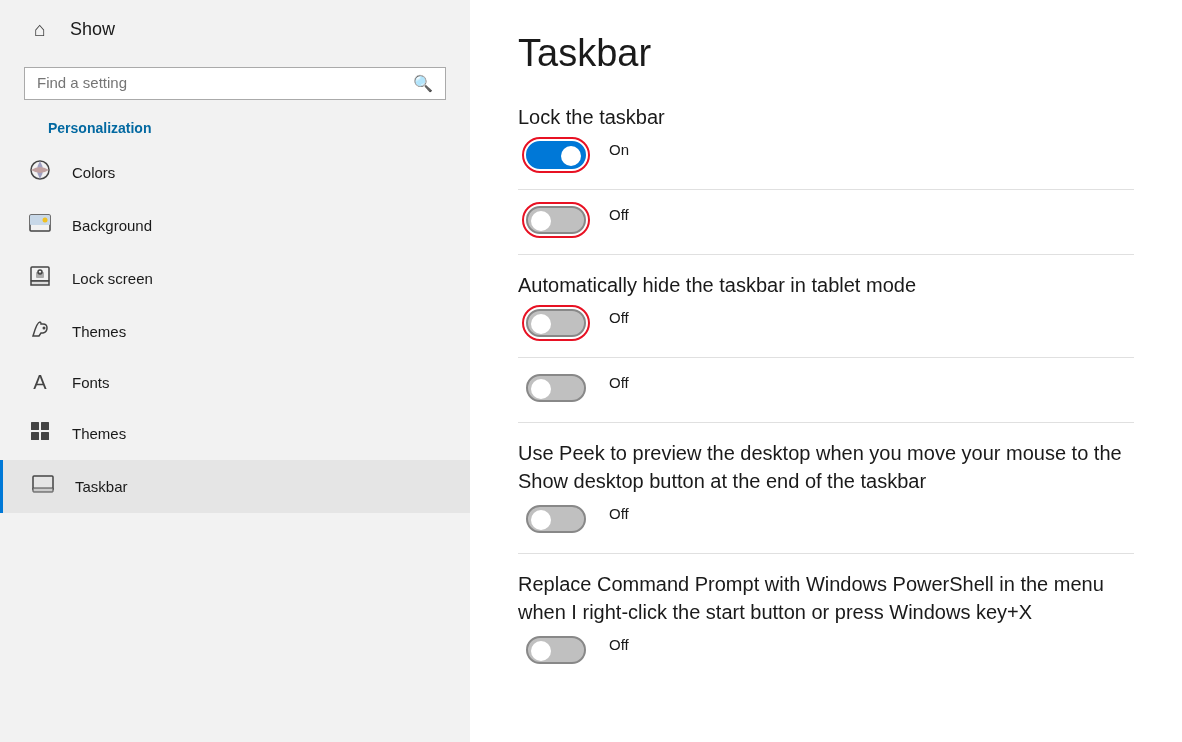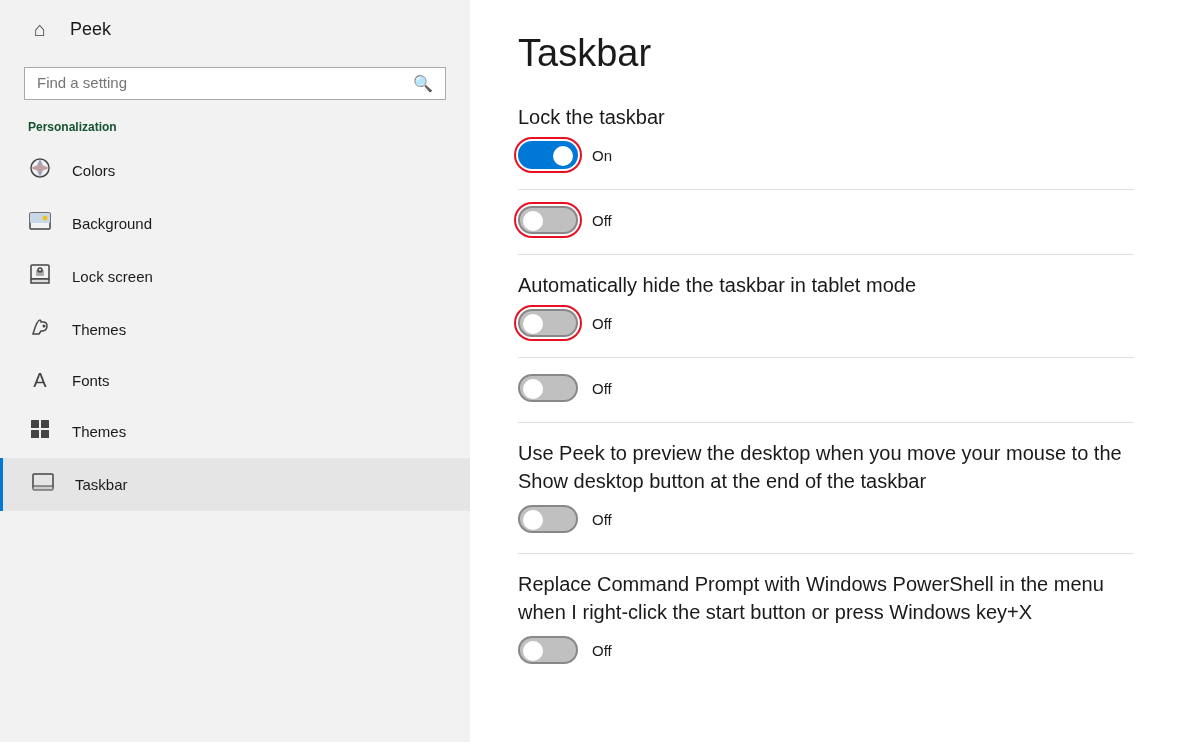--- a/index.html
+++ b/index.html
@@ -50,24 +50,25 @@
       flex: 1;
       font-family: 'Segoe UI', sans-serif;
     }
 
     .search-icon {
       color: #555;
       font-size: 16px;
     }
 
     .sidebar-section-title {
-      font-size: 12px;
+      font-size: 14px;
       font-weight: 600;
-      color: #14532d;
+      color: #0369a1;
       padding: 4px 28px 10px 28px;
+      margin-left: 20px;
     }
 
     .sidebar-item {
       display: flex;
       align-items: center;
       gap: 20px;
       padding: 13px 28px;
       cursor: pointer;
       font-size: 15px;
       color: #1a1a1a;
@@ -106,23 +107,23 @@
 
     .setting-label {
       font-size: 20px;
       color: #1a1a1a;
       margin-bottom: 10px;
       line-height: 1.4;
     }
 
     .toggle-row {
       display: flex;
-      align-items: center;
-      gap: 14px;
+      gap: 23px;
       margin-bottom: 4px;
+      margin-left: 8px;
     }
 
     .toggle-status {
       font-size: 15px;
       color: #1a1a1a;
     }
 
     
     .toggle {
       position: relative;
@@ -174,21 +175,21 @@
       border-top: 1px solid #e0e0e0;
       margin: 16px 0;
     }
   </style>
 </head>
 <body>
 
 <div class="sidebar">
   <div class="sidebar-home">
     <span class="sidebar-item-icon">⌂</span>
-    <span>Peek</span>
+    <span>Show</span>
   </div>
 
   <div class="search-box">
     <input type="text" placeholder="Find a setting" style="">
     <span class="search-icon">🔍</span>
   </div>
 
   <div class="sidebar-section-title">Personalization</div>
 
   <div class="sidebar-item">

